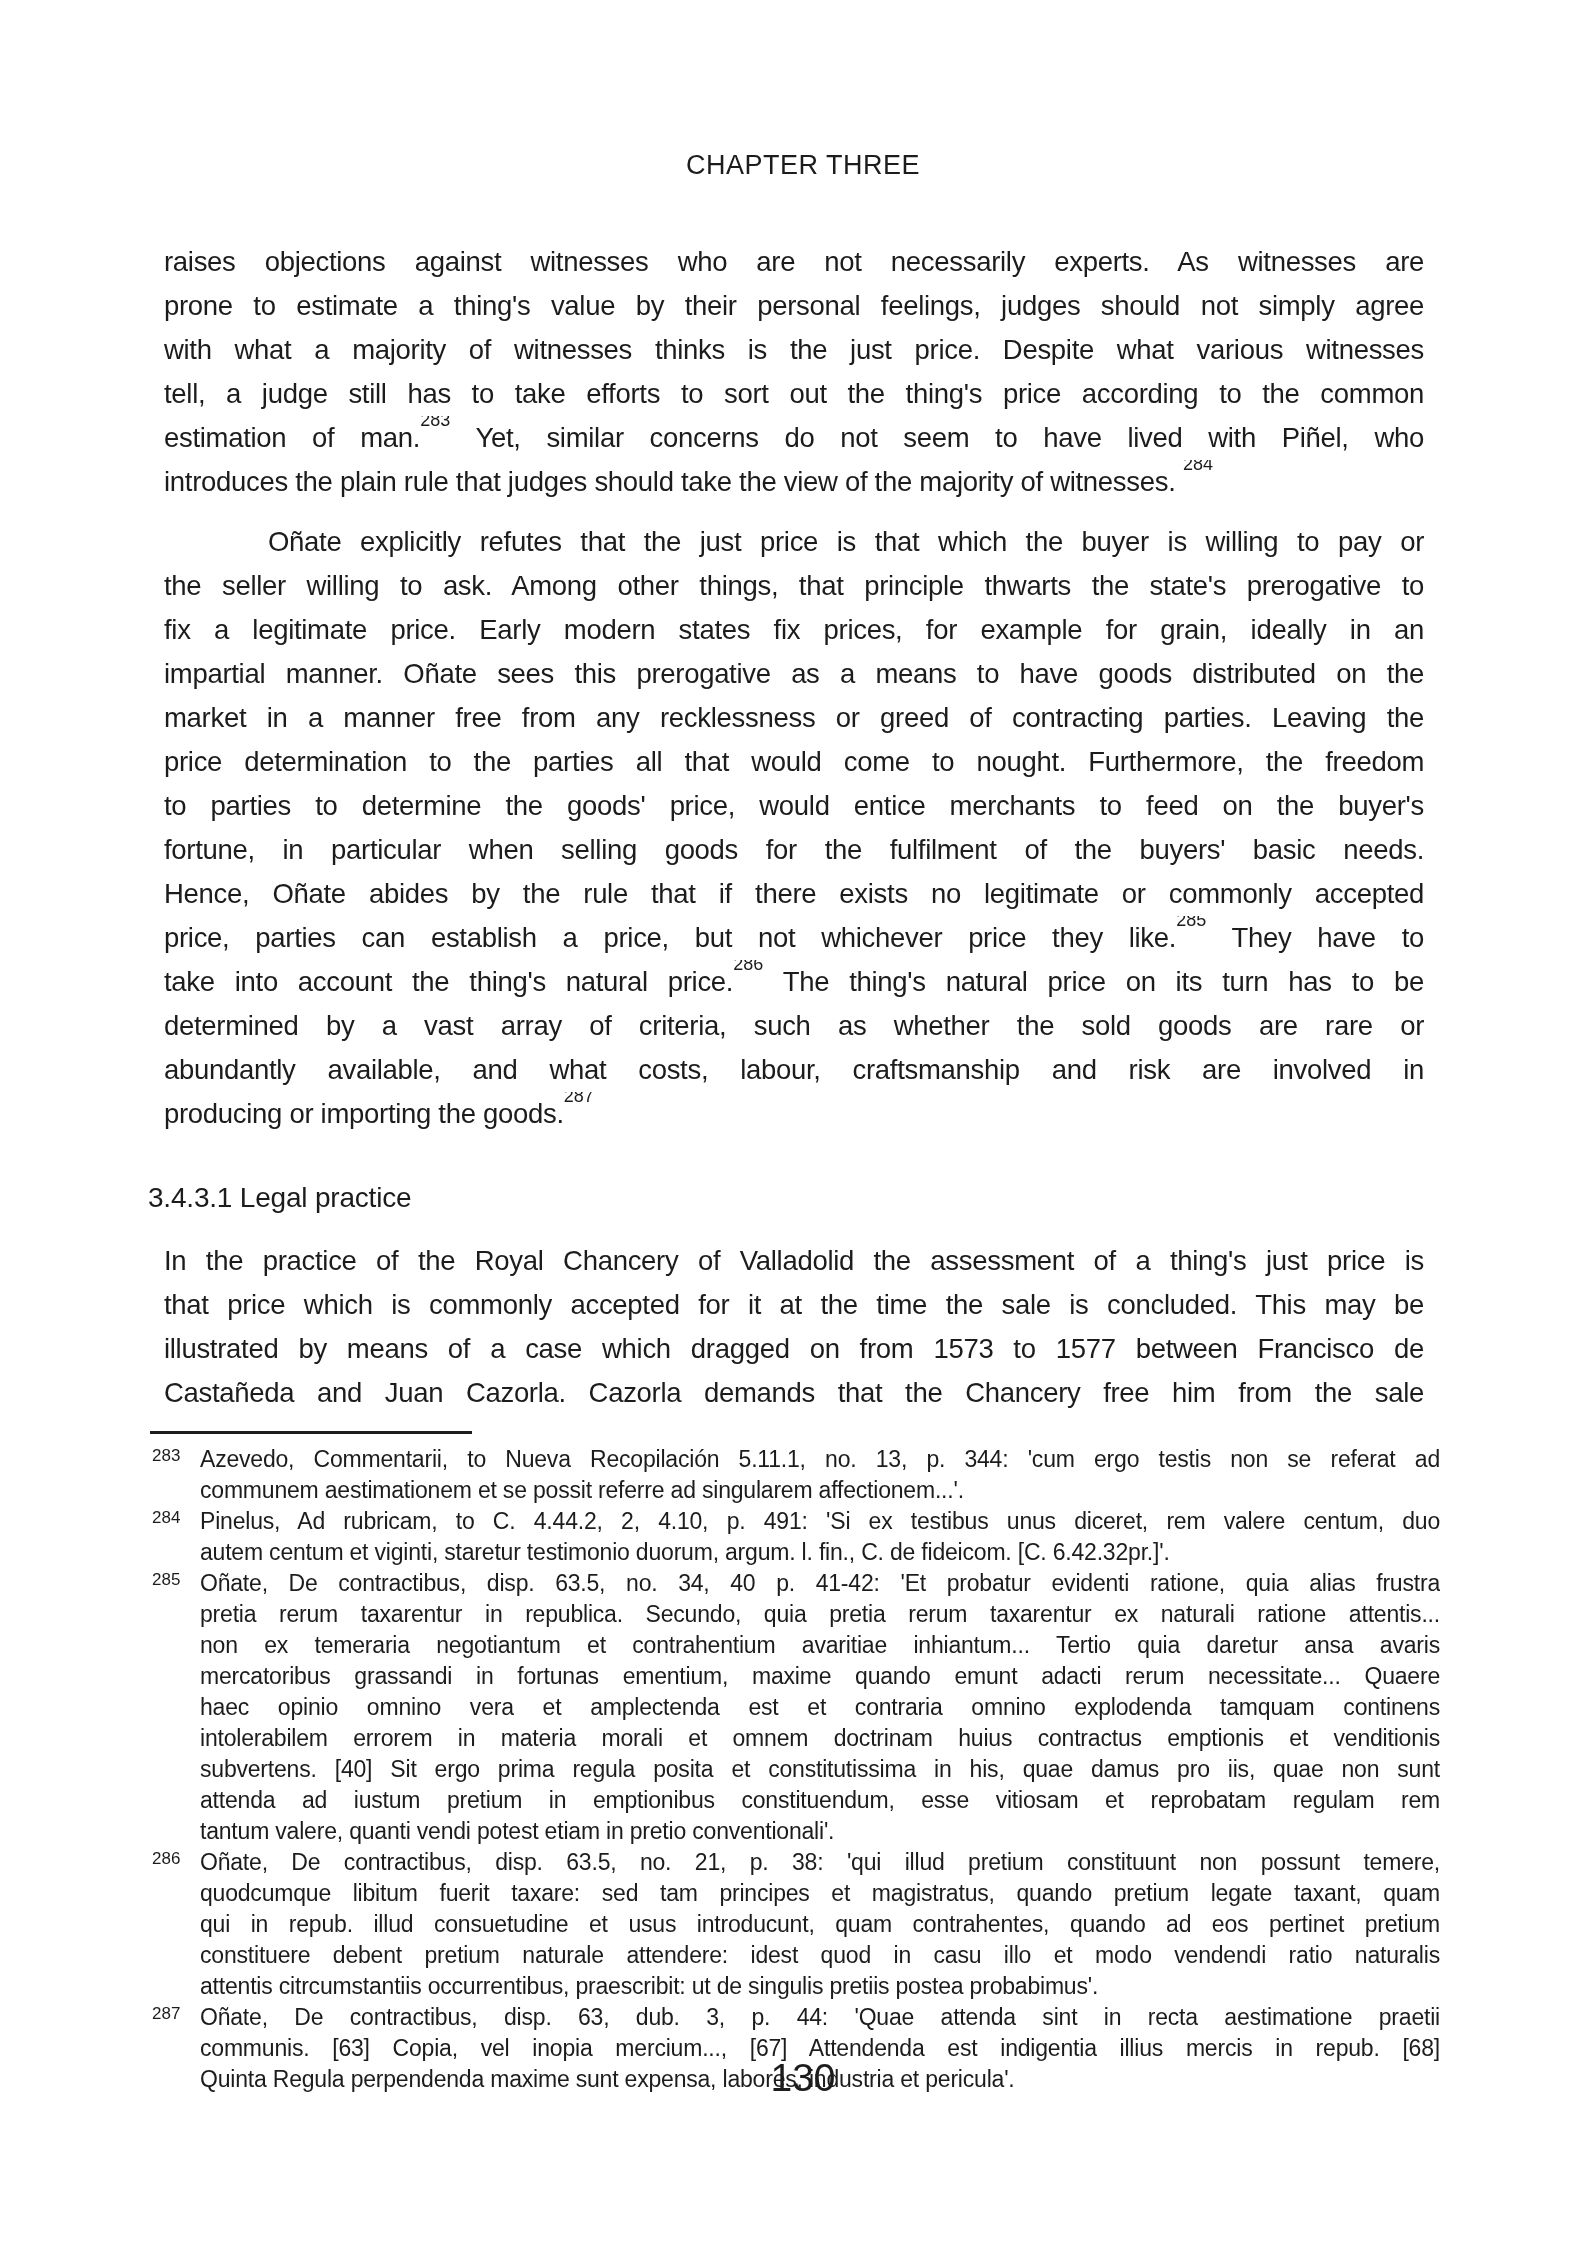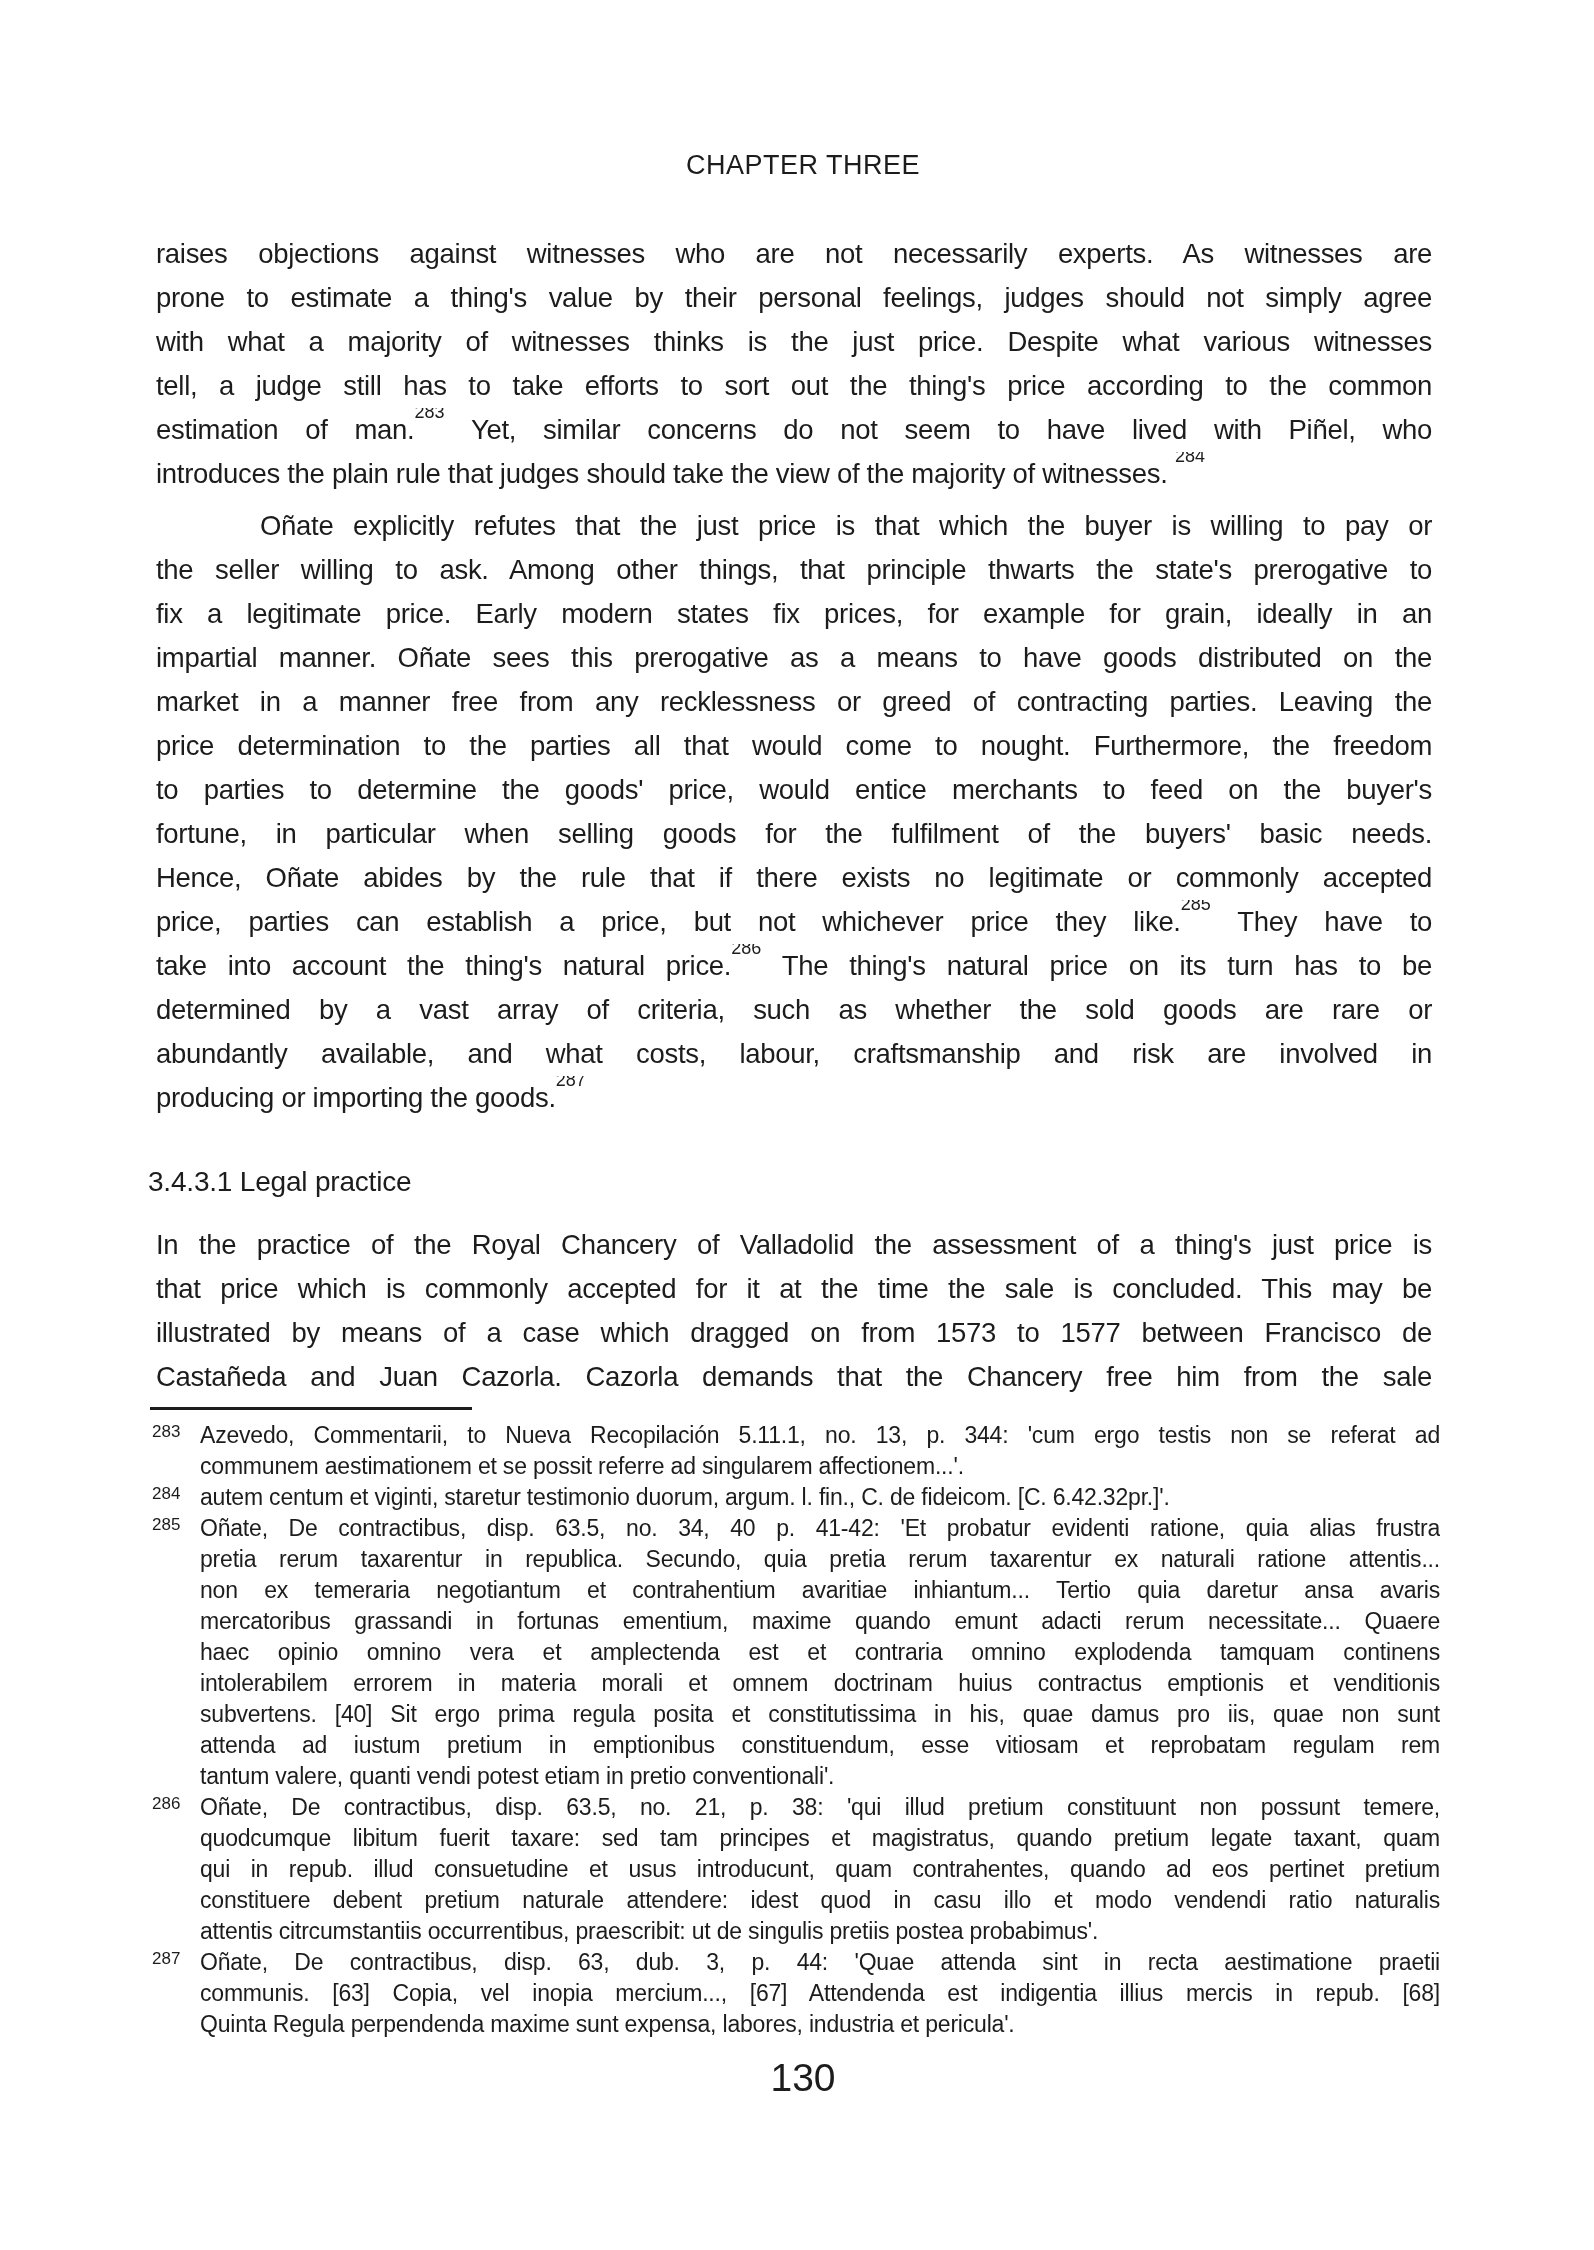--- a/index.html
+++ b/index.html
@@ -6,21 +6,21 @@
   .page{
     position:relative;width:1594px;height:2250px;background:#ffffff;
     font-family:"Liberation Sans","DejaVu Sans",sans-serif;color:#1c1c1c;
     margin:0 auto;overflow:hidden;padding-left:12px;
   }
   .running-head{
     position:absolute;top:150px;left:0;width:100%;
     text-align:center;font-size:27px;letter-spacing:0.5px;
   }
   .content{position:absolute;left:148px;top:224px;width:1292px;}
-  .para{margin:8px;}
+  .para{margin:16px;}
   .bline{
     height:44px;line-height:44px;font-size:27.5px;letter-spacing:-0.3px;
     text-align:left;overflow:hidden;white-space:normal;
   }
   .bline.just{text-align:justify;text-align-last:justify;}
   .bline.indent{text-indent:104px;}
   .fnref{
     font-size:18px;position:relative;top:-11px;letter-spacing:0;
     line-height:0;
   }
@@ -91,20 +91,21 @@
     <div class="fnsep"></div>
 
     <div class="footnotes">
         <div class="footnote">
           <span class="fnmark">283</span>
           <div class="fline just"><span class="rm">Azevedo, </span><span class="it">Commentarii</span><span class="rm">, to Nueva Recopilación 5.11.1, no. 13, p. 344: </span><span class="it">'cum ergo testis non se referat ad</span></div>
           <div class="fline"><span class="it">communem aestimationem et se possit referre ad singularem affectionem...'.</span></div>
         </div>
         <div class="footnote">
           <span class="fnmark">284</span>
+          <div class="fline just"><span class="rm">Pinelus, </span><span class="it">Ad rubricam,</span><span class="rm"> to C. 4.44.2, 2, 4.10, p. 491: </span><span class="it">'Si ex testibus unus diceret, rem valere centum, duo</span></div>
           <div class="fline"><span class="it">autem centum et viginti, staretur testimonio duorum, argum. l. fin., C. de fideicom. [C. 6.42.32pr.]'.</span></div>
         </div>
         <div class="footnote">
           <span class="fnmark">285</span>
           <div class="fline just"><span class="rm">Oñate, </span><span class="it">De contractibus,</span><span class="rm"> disp. 63.5, no. 34, 40 p. 41-42: </span><span class="it">'Et probatur evidenti ratione, quia alias frustra</span></div>
           <div class="fline just"><span class="it">pretia rerum taxarentur in republica. Secundo, quia pretia rerum taxarentur ex naturali ratione attentis...</span></div>
           <div class="fline just"><span class="it">non ex temeraria negotiantum et contrahentium avaritiae inhiantum... Tertio quia daretur ansa avaris</span></div>
           <div class="fline just"><span class="it">mercatoribus grassandi in fortunas ementium, maxime quando emunt adacti rerum necessitate... Quaere</span></div>
           <div class="fline just"><span class="it">haec opinio omnino vera et amplectenda est et contraria omnino explodenda tamquam continens</span></div>
           <div class="fline just"><span class="it">intolerabilem errorem in materia morali et omnem doctrinam huius contractus emptionis et venditionis</span></div>

